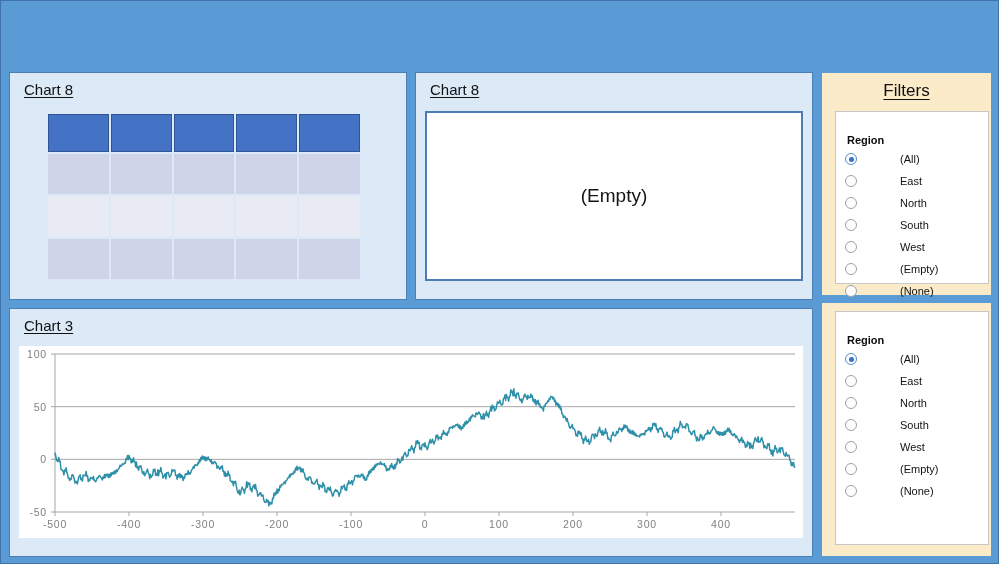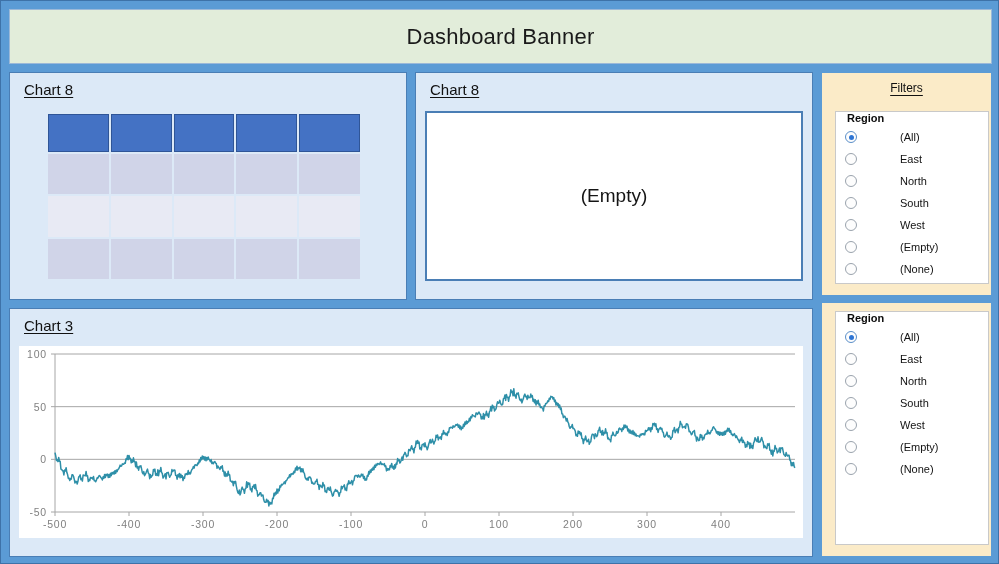--- a/index.html
+++ b/index.html
@@ -127,34 +127,34 @@
     box-sizing: border-box;
     background: #FBEBC8;
     border: 1px solid #5B9BD5;
   }
   #filter-card-1 { top: 0px;   height: 224px; }
   #filter-card-2 { top: 230px; height: 255px; }
 
   #filters-title {
     display: block;
     text-align: center;
-    font-size: 12px;
+    font-size: 17px;
     color: #111111;
     text-decoration: underline;
     text-underline-offset: 3px;
     margin-top: 8px;
   }
 
   .filter-box {
     position: absolute;
     left: 13px;
     right: 2px;
     background: #FFFFFF;
     border: 1px solid #C9C9C9;
-    padding: 0 0 7px 9px;
+    padding: 22px 0 7px 9px;
     box-sizing: border-box;
   }
   #filter-box-1 { top: 38px;  bottom: 11px; }
   #filter-box-2 { top: 8px;   bottom: 11px; }
 
   .filter-heading {
     font-size: 11px;
     font-weight: bold;
     color: #0B0B0B;
     margin: 0 0 2px 2px;
@@ -193,23 +193,20 @@
     font-size: 11px;
     color: #121212;
     white-space: nowrap;
   }
 </style>
 </head>
 <body>
 
 <div id="app">
 
-  <div id="banner">
-    <span class="banner-text">Dashboard Banner</span>
-  </div>
 
   <div class="panel" id="chart1-panel">
     <span class="panel-title">Chart 8</span>
   </div>
 
   <table id="chart1-table">
     <tbody id="chart1-tbody">
         <tr>
           <td class="hdr-cell"></td>
           <td class="hdr-cell"></td>

